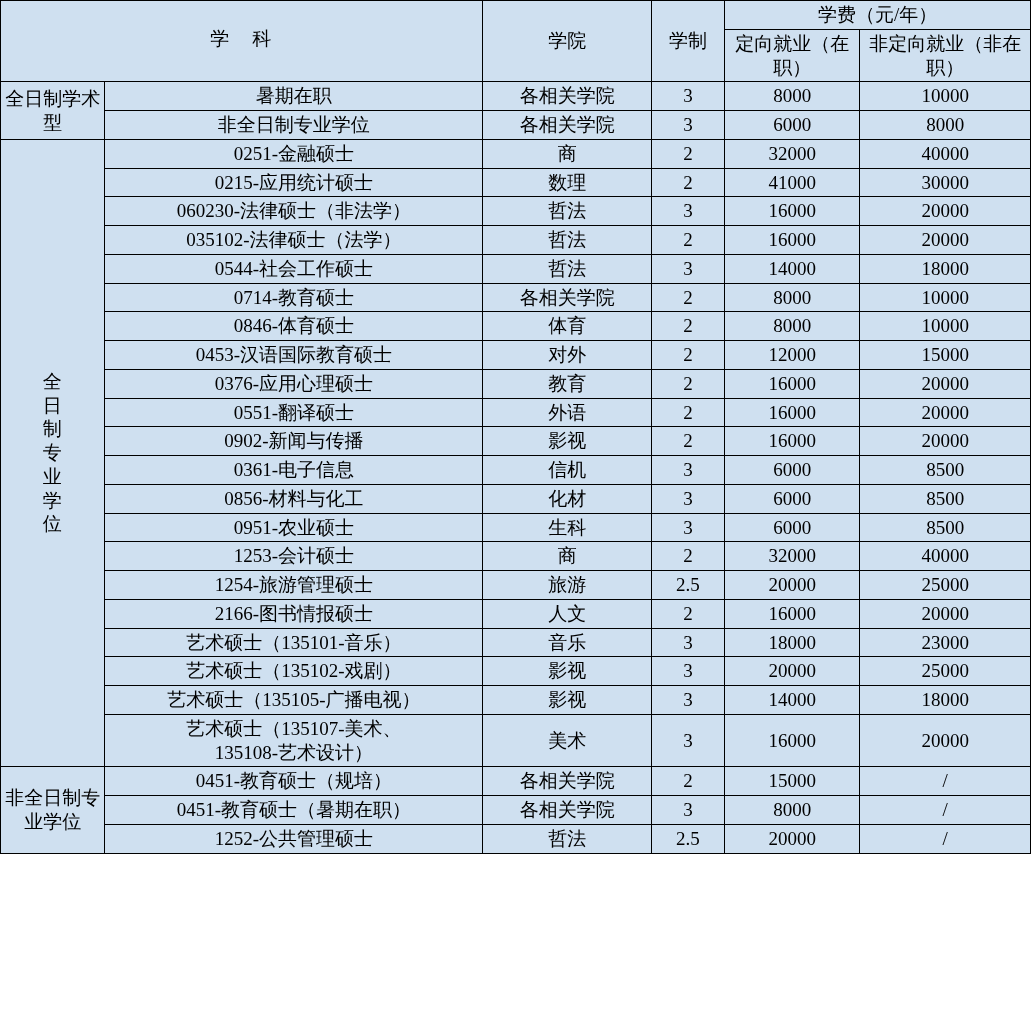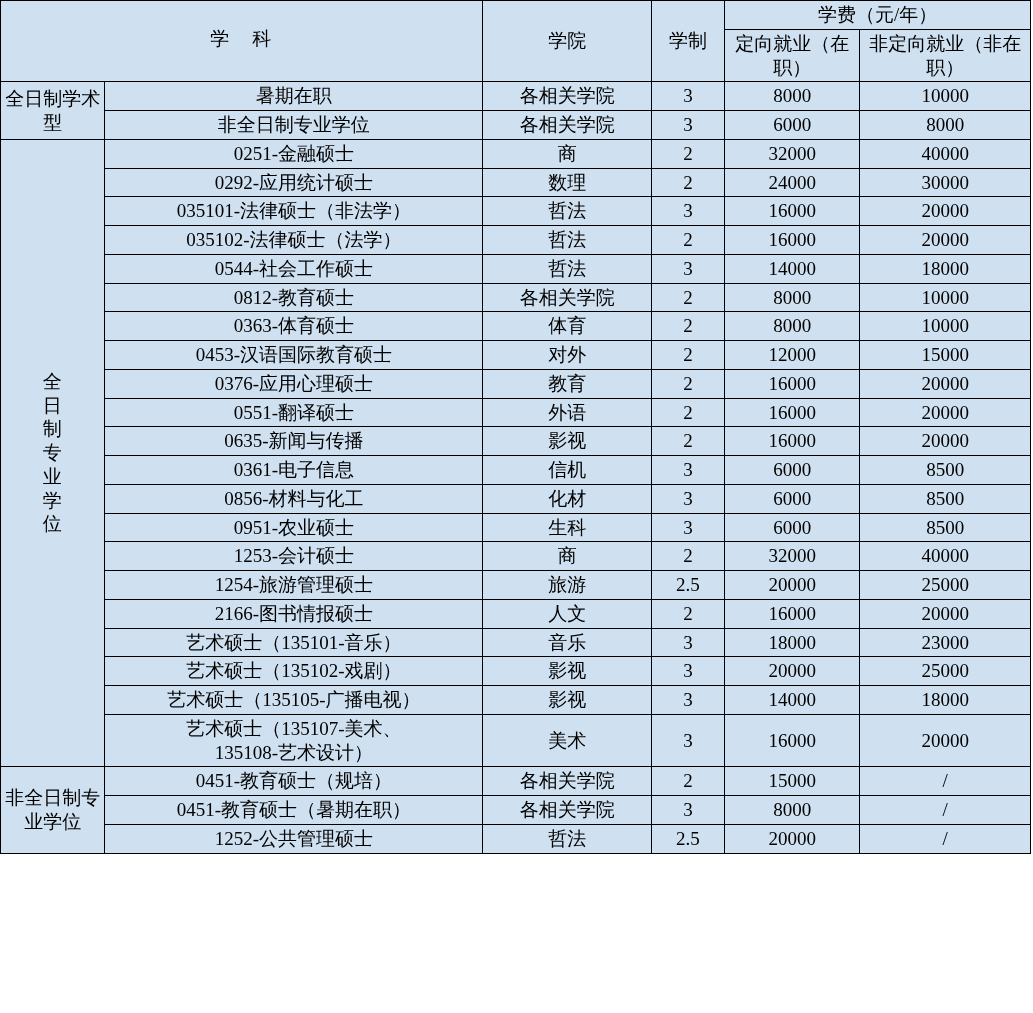--- a/index.html
+++ b/index.html
@@ -141,56 +141,56 @@
             <span>学</span>
             <span>位</span>
           </td>
           <td class="cell-txt">0251-金融硕士</td>
           <td class="cell-txt">商</td>
           <td class="cell-num">2</td>
           <td class="cell-num">32000</td>
           <td class="cell-num">40000</td>
         </tr>
         <tr>
-          <td class="cell-txt">0292-应用统计硕士</td>
+          <td class="cell-txt">0215-应用统计硕士</td>
           <td class="cell-txt">数理</td>
           <td class="cell-num">2</td>
-          <td class="cell-num">24000</td>
+          <td class="cell-num">41000</td>
           <td class="cell-num">30000</td>
         </tr>
         <tr>
-          <td class="cell-txt">035101-法律硕士（非法学）</td>
+          <td class="cell-txt">060230-法律硕士（非法学）</td>
           <td class="cell-txt">哲法</td>
           <td class="cell-num">3</td>
           <td class="cell-num">16000</td>
           <td class="cell-num">20000</td>
         </tr>
         <tr>
           <td class="cell-txt">035102-法律硕士（法学）</td>
           <td class="cell-txt">哲法</td>
           <td class="cell-num">2</td>
           <td class="cell-num">16000</td>
           <td class="cell-num">20000</td>
         </tr>
         <tr>
           <td class="cell-txt">0544-社会工作硕士</td>
           <td class="cell-txt">哲法</td>
           <td class="cell-num">3</td>
           <td class="cell-num">14000</td>
           <td class="cell-num">18000</td>
         </tr>
         <tr>
-          <td class="cell-txt">0812-教育硕士</td>
+          <td class="cell-txt">0714-教育硕士</td>
           <td class="cell-txt">各相关学院</td>
           <td class="cell-num">2</td>
           <td class="cell-num">8000</td>
           <td class="cell-num">10000</td>
         </tr>
         <tr>
-          <td class="cell-txt">0363-体育硕士</td>
+          <td class="cell-txt">0846-体育硕士</td>
           <td class="cell-txt">体育</td>
           <td class="cell-num">2</td>
           <td class="cell-num">8000</td>
           <td class="cell-num">10000</td>
         </tr>
         <tr>
           <td class="cell-txt">0453-汉语国际教育硕士</td>
           <td class="cell-txt">对外</td>
           <td class="cell-num">2</td>
           <td class="cell-num">12000</td>
@@ -204,21 +204,21 @@
           <td class="cell-num">20000</td>
         </tr>
         <tr>
           <td class="cell-txt">0551-翻译硕士</td>
           <td class="cell-txt">外语</td>
           <td class="cell-num">2</td>
           <td class="cell-num">16000</td>
           <td class="cell-num">20000</td>
         </tr>
         <tr>
-          <td class="cell-txt">0635-新闻与传播</td>
+          <td class="cell-txt">0902-新闻与传播</td>
           <td class="cell-txt">影视</td>
           <td class="cell-num">2</td>
           <td class="cell-num">16000</td>
           <td class="cell-num">20000</td>
         </tr>
         <tr>
           <td class="cell-txt">0361-电子信息</td>
           <td class="cell-txt">信机</td>
           <td class="cell-num">3</td>
           <td class="cell-num">6000</td>

